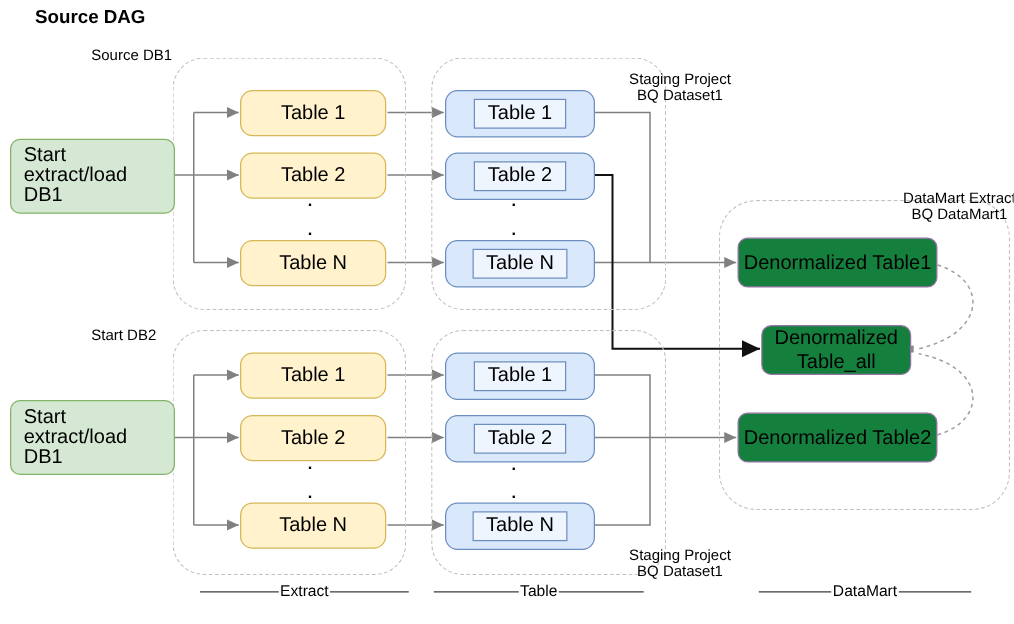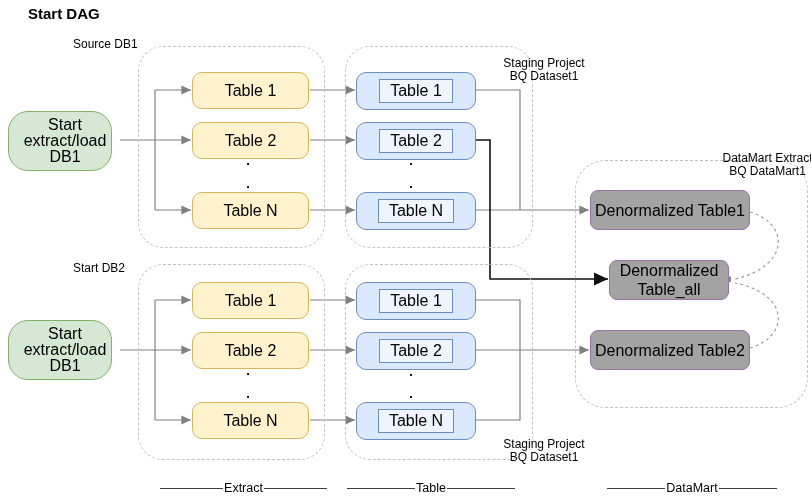--- a/index.html
+++ b/index.html
@@ -6,30 +6,30 @@
   body{font-family:"Liberation Sans","DejaVu Sans",sans-serif;color:#000;}
   .canvas{position:relative;width:811px;height:499px;background:#fff;overflow:hidden;}
   .abs{position:absolute;}
   .title{left:28px;top:5px;font-size:15px;font-weight:bold;}
   .small-label{font-size:12px;line-height:13px;margin-left:20px;}
   .preline{white-space:pre-line;}
   .center{text-align:center;}
   svg.connectors{position:absolute;left:0;top:0;width:811px;height:499px;pointer-events:none;}
 
   .node{position:absolute;box-sizing:border-box;font-size:16px;display:flex;align-items:center;justify-content:center;}
-  .green{background:#d5e8d4;border:1px solid #82b366;border-radius:20px;width:104px;height:60px;
-         justify-content:flex-start;padding-left:10px;line-height:16px;text-align:center;}
+  .green{background:#d5e8d4;border:1px solid #82b366;border-radius:8px;width:132px;height:60px;
+         justify-content:flex-start;padding-left:10px;line-height:16px;}
   .yellow{background:#fff2cc;border:1px solid #d6b656;border-radius:10px;width:117px;height:37px;left:192px;}
   .blue{background:#dae8fc;border:1px solid #6c8ebf;border-radius:10px;width:120px;height:38px;left:356px;}
   .blue .frame{border:1px solid #6c8ebf;background:rgba(255,255,255,0.55);padding:2px 10px;min-width:44px;text-align:center;}
-  .purple{background:#a3a3a3;border:1px solid #9673a6;border-radius:8px;height:40px;line-height:19px;}
+  .purple{background:#15803d;border:1px solid #9673a6;border-radius:8px;height:40px;line-height:19px;}
   .dashed-box{position:absolute;box-sizing:border-box;border:1px dashed #c2c2c2;border-radius:25px;background:transparent;}
   .dot{position:absolute;width:14px;text-align:center;font-size:13px;font-weight:700;line-height:12px;}
 
-  .stage{position:absolute;top:481px;display:flex;align-items:center;font-size:12.5px;}
+  .stage{position:absolute;top:466px;display:flex;align-items:center;font-size:12.5px;}
   .stage .rule{flex:1;border-top:1px solid #3d3d3d;height:0;}
   .stage .stage-text{padding:0 1px;white-space:nowrap;}
 </style>
 </head>
 <body>
 
 <div class="canvas">
 
   <svg class="connectors" viewBox="0 0 811 499">
     <defs>
@@ -80,21 +80,21 @@
 
     <path d="M476 140 H490 V279 H608" stroke="#111111" stroke-width="1.6" fill="none" marker-end="url(#ab)"></path>
 
     <g stroke="#9e9e9e" stroke-width="1.2" fill="none" stroke-dasharray="3,3">
       <path d="M750 212 C790 224 790 266 735 279"></path>
       <path d="M750 348 C790 336 790 294 735 283"></path>
     </g>
     <rect x="725.5" y="276.5" width="5.5" height="5.5" fill="#8c8c8c" stroke="none"></rect>
   </svg>
 
-  <div class="abs title">Start DAG</div>
+  <div class="abs title">Source DAG</div>
 
   <div class="dashed-box" style="left:138px;top:46px;width:187px;height:202px;"></div>
   <div class="dashed-box" style="left:345px;top:46px;width:188px;height:202px;"></div>
   <div class="dashed-box" style="left:138px;top:264px;width:187px;height:196px;"></div>
   <div class="dashed-box" style="left:345px;top:264px;width:188px;height:196px;"></div>
   <div class="dashed-box" style="left:575px;top:160px;width:233px;height:248px;border-radius:30px;"></div>
 
   <div class="abs small-label" style="left:53px;top:38px;">Source DB1</div>
   <div class="abs small-label" style="left:53px;top:262px;">Start DB2</div>
 

